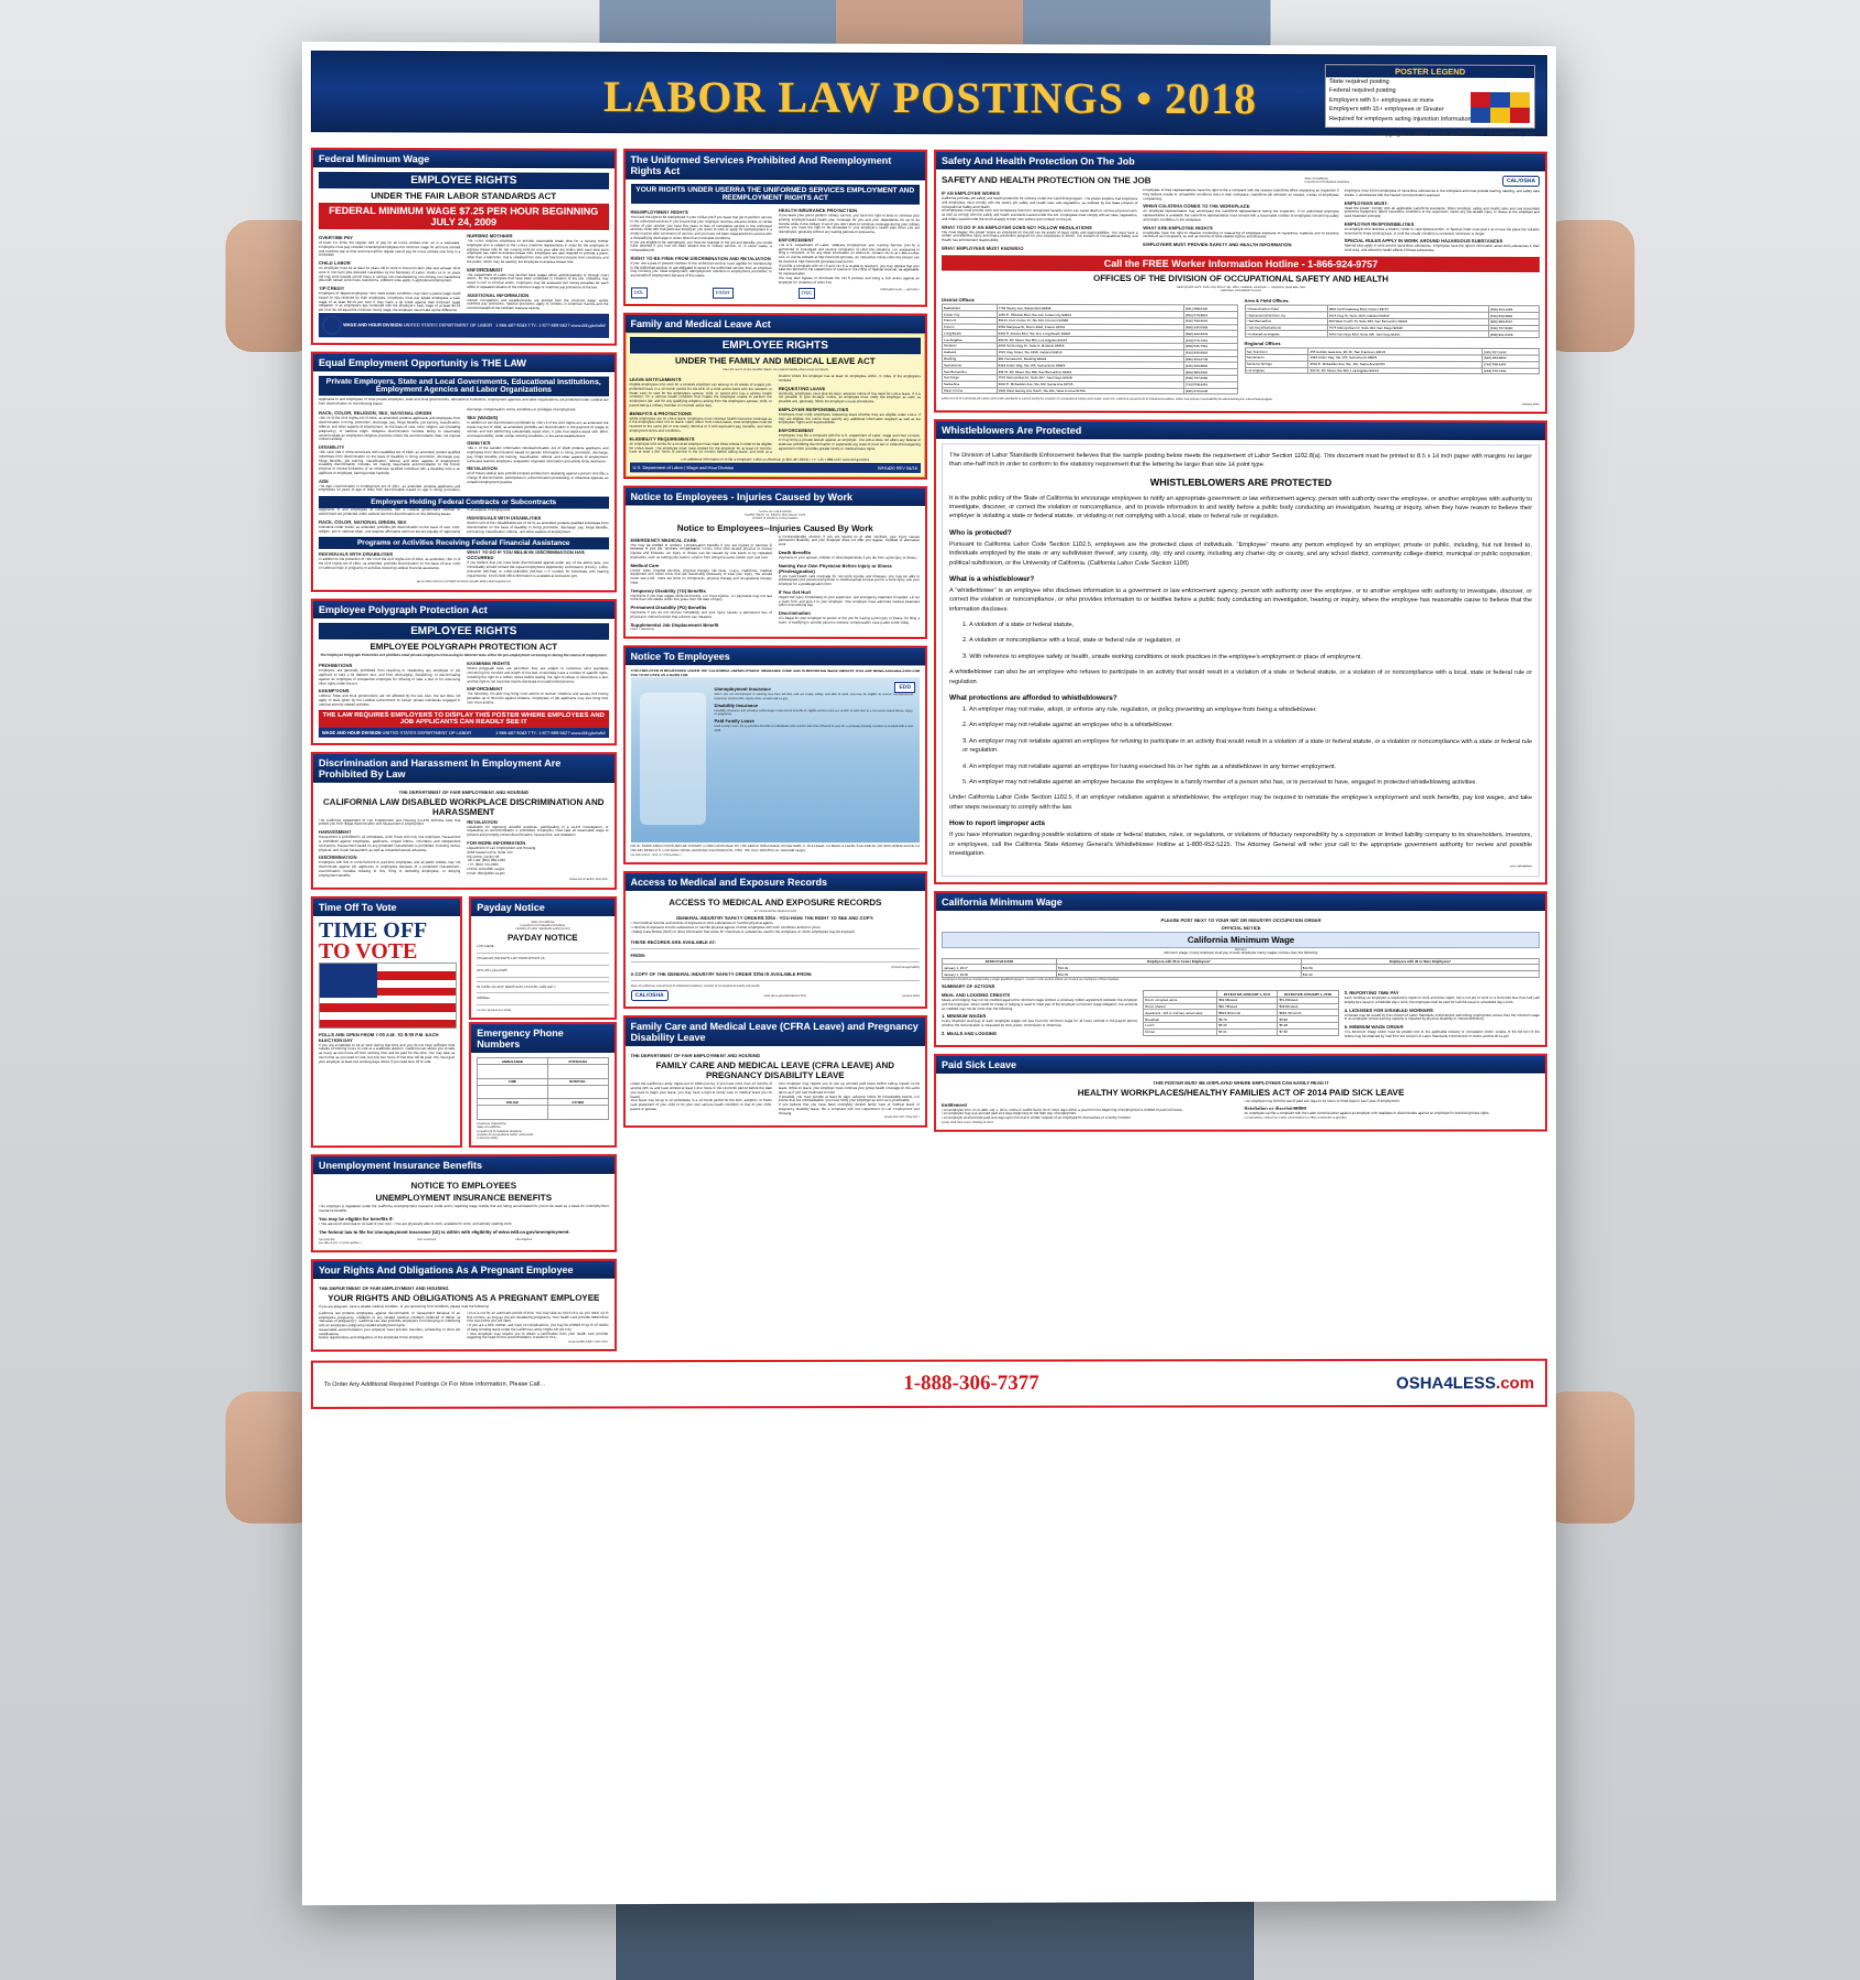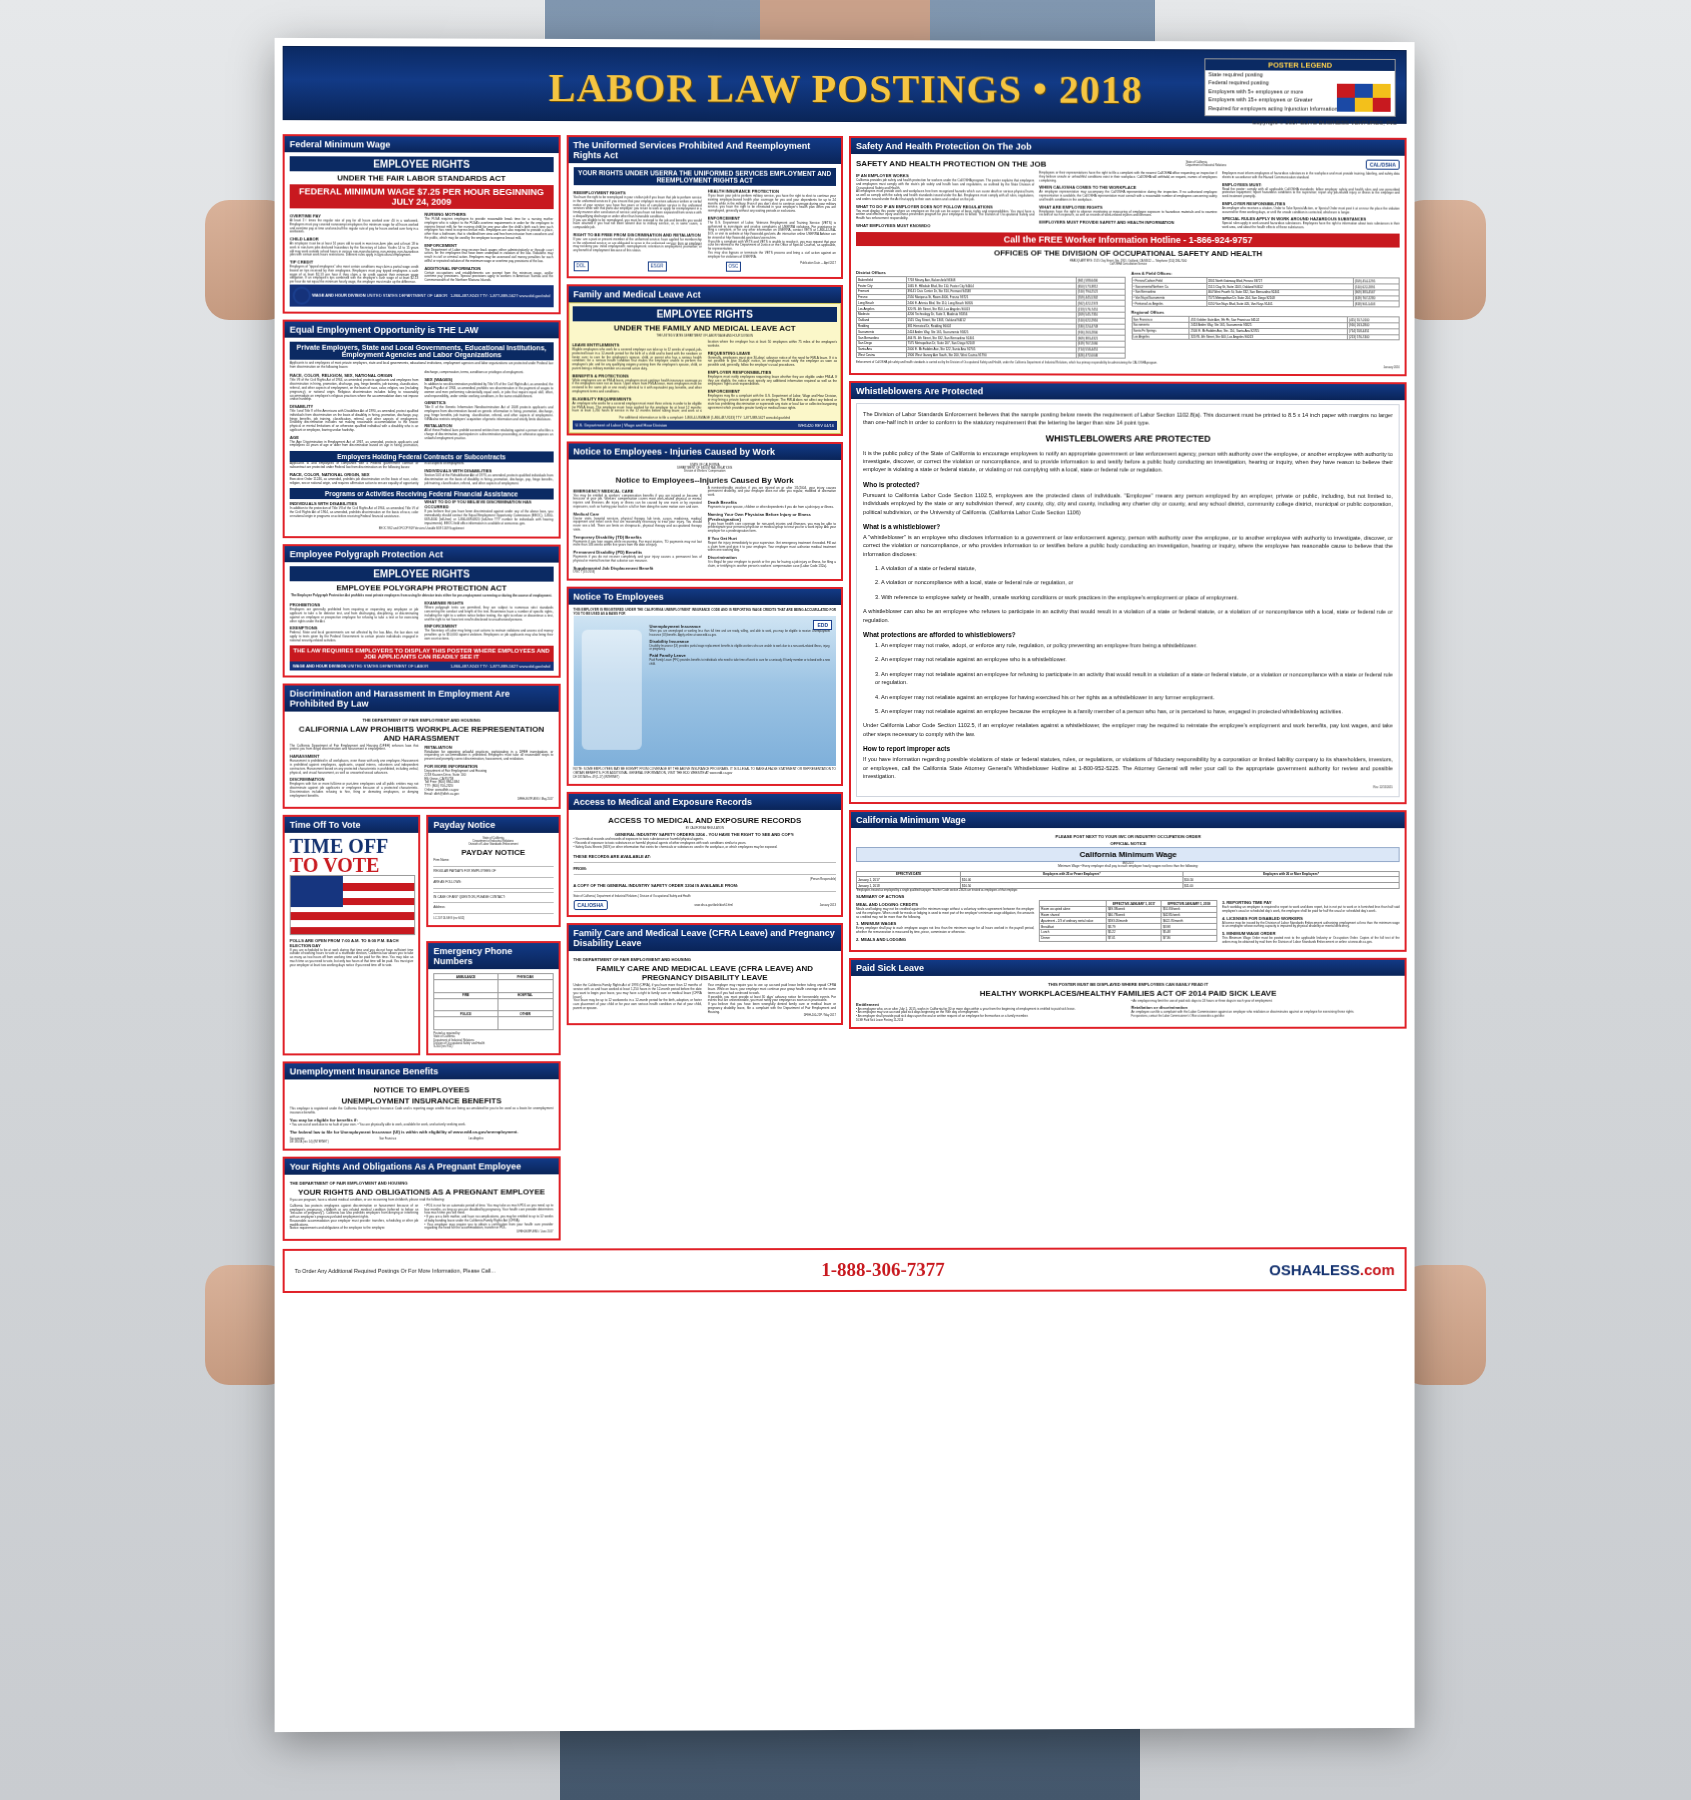--- a/index.html
+++ b/index.html
@@ -220,21 +220,21 @@
                 <span>UNITED STATES DEPARTMENT OF LABOR</span></span>
               <span>1-866-487-9243  TTY: 1-877-889-5627  www.dol.gov/whd</span>
             </div>
           </div>
         </div>
 
         <div class="panel">
           <div class="ptitle">Discrimination and Harassment In Employment Are Prohibited By Law</div>
           <div class="pbody">
             <div class="hd5 center">THE DEPARTMENT OF FAIR EMPLOYMENT AND HOUSING</div>
-            <div class="sub">CALIFORNIA LAW PROHIBITS WORKPLACE REPRESENTATION AND HARASSMENT</div>
+            <div class="sub">CALIFORNIA LAW DISABLED WORKPLACE DISCRIMINATION AND HARASSMENT</div>
             <div class="cols2">
               <div class="tiny">The California Department of Fair Employment and Housing (DFEH) enforces laws that protect you from illegal discrimination and harassment in employment.</div>
               <div class="hd5">HARASSMENT</div>
               <div class="tiny">Harassment is prohibited in all workplaces, even those with only one employee. Harassment is prohibited against employees, applicants, unpaid interns, volunteers and independent contractors. Harassment based on any protected characteristic is prohibited, including verbal, physical, and visual harassment, as well as unwanted sexual advances.</div>
               <div class="hd5">DISCRIMINATION</div>
               <div class="tiny">Employers with five or more full-time or part-time employees and all public entities may not discriminate against job applicants or employees because of a protected characteristic. Discrimination includes refusing to hire, firing or demoting employees, or denying employment benefits.</div>
               <div class="hd5">RETALIATION</div>
               <div class="tiny">Retaliation for opposing unlawful practices, participating in a DFEH investigation, or requesting an accommodation is prohibited. Employers must take all reasonable steps to prevent and promptly correct discrimination, harassment, and retaliation.</div>
               <div class="hd5">FOR MORE INFORMATION</div>
               <div class="tiny"><span>Department of Fair Employment and Housing</span><br>
@@ -253,21 +253,21 @@
           <div class="panel" style="width:50%">
             <div class="ptitle">Time Off To Vote</div>
             <div class="pbody">
               <div class="vote-title">TIME OFF</div>
               <div class="vote-title"><span>TO VOTE</span></div>
               <div class="flagbox"></div>
               <div class="hd5" style="margin-top:3px">POLLS ARE OPEN FROM 7:00 A.M. TO 8:00 P.M. EACH ELECTION DAY</div>
               <div class="tiny">If you are scheduled to be at work during that time and you do not have sufficient time outside of working hours to vote at a statewide election, California law allows you to take as many as two hours off from working time and be paid for this time. You may take as much time as you need to vote, but only two hours of that time will be paid. You must give your employer at least two working days notice if you need time off to vote.</div>
             </div>
           </div>
-          <div style="width:50%;display:flex;flex-direction:column;gap:14px;">
+          <div style="width:50%;display:flex;flex-direction:column;gap:2px;">
             <div class="panel">
               <div class="ptitle">Payday Notice</div>
               <div class="pbody">
                 <div class="xtiny center">State of California</div>
                 <div class="xtiny center">Department of Industrial Relations</div>
                 <div class="xtiny center">Division of Labor Standards Enforcement</div>
                 <div class="sub">PAYDAY NOTICE</div>
                 <div class="tiny">Firm Name</div>
                 <div class="rule"></div>
                 <div class="tiny">REGULAR PAYDAYS FOR EMPLOYEES OF</div>

